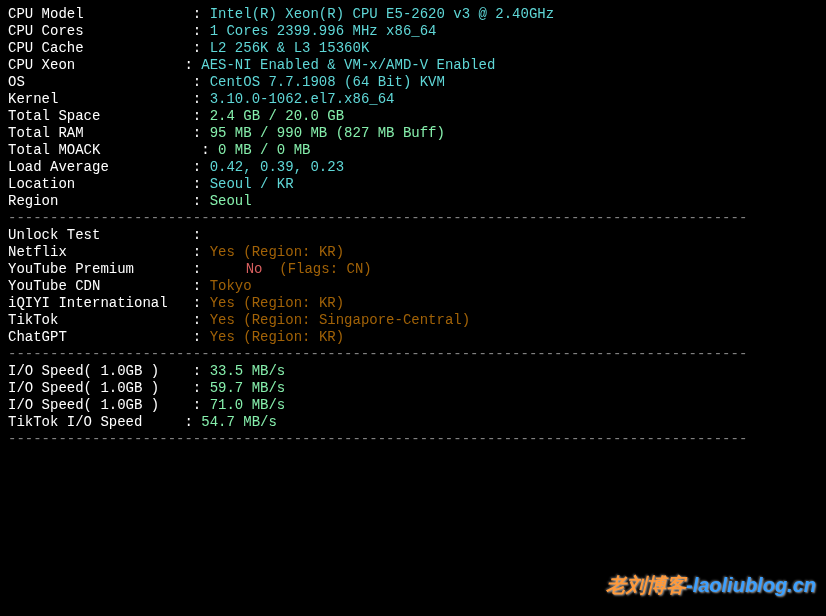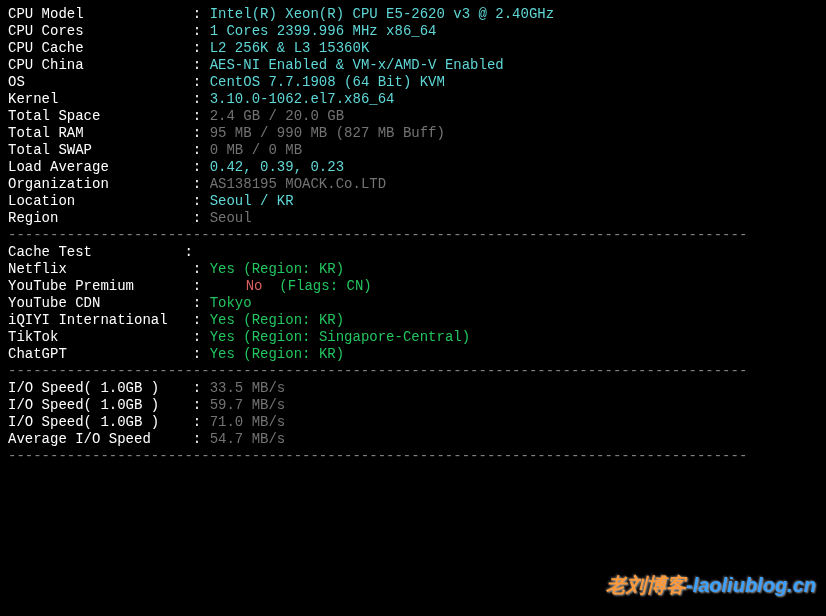--- a/index.html
+++ b/index.html
@@ -18,22 +18,22 @@
     padding: 6px 8px;
     box-sizing: border-box;
     position: relative;
   }
   .row {
     white-space: pre;
   }
   .label { color: #ffffff; text-align: right; }
   .colon { color: #ffffff; }
   .cyan { color: #5fd7d7; }
-  .yellow { color: #737373; }
-  .green { color: #22c55e; margin-top: 16px; }
+  .yellow { color: #86efac; }
+  .green { color: #a16207; margin-top: 16px; }
   .red { color: #d75f5f; padding-left: 36px; }
   .white { color: #ffffff; }
   .dash-line {
     color: #808080;
     white-space: pre;
     letter-spacing: 0;
   }
   .watermark {
     position: absolute;
     right: 10px;
@@ -49,41 +49,40 @@
   }
   .watermark .orange { color: #ff9a3c; }
 </style>
 </head>
 <body>
 
 <div id="terminal">
     <div class="row"><span class="label">CPU Model             </span><span class="colon">: </span><span class="cyan">Intel(R) Xeon(R) CPU E5-2620 v3 @ 2.40GHz</span></div>
     <div class="row"><span class="label">CPU Cores             </span><span class="colon">: </span><span class="cyan">1 Cores 2399.996 MHz x86_64</span></div>
     <div class="row"><span class="label">CPU Cache             </span><span class="colon">: </span><span class="cyan">L2 256K &amp; L3 15360K</span></div>
-    <div class="row"><span class="label">CPU China             </span><span class="colon">: </span><span class="cyan">AES-NI Enabled &amp; VM-x/AMD-V Enabled</span></div>
+    <div class="row"><span class="label">CPU Xeon             </span><span class="colon">: </span><span class="cyan">AES-NI Enabled &amp; VM-x/AMD-V Enabled</span></div>
     <div class="row"><span class="label">OS                    </span><span class="colon">: </span><span class="cyan">CentOS 7.7.1908 (64 Bit) KVM</span></div>
     <div class="row"><span class="label">Kernel                </span><span class="colon">: </span><span class="cyan">3.10.0-1062.el7.x86_64</span></div>
     <div class="row"><span class="label">Total Space           </span><span class="colon">: </span><span class="yellow">2.4 GB / 20.0 GB</span></div>
     <div class="row"><span class="label">Total RAM             </span><span class="colon">: </span><span class="yellow">95 MB / 990 MB (827 MB Buff)</span></div>
-    <div class="row"><span class="label">Total SWAP            </span><span class="colon">: </span><span class="yellow">0 MB / 0 MB</span></div>
+    <div class="row"><span class="label">Total MOACK            </span><span class="colon">: </span><span class="yellow">0 MB / 0 MB</span></div>
     <div class="row"><span class="label">Load Average          </span><span class="colon">: </span><span class="cyan">0.42, 0.39, 0.23</span></div>
-    <div class="row"><span class="label">Organization          </span><span class="colon">: </span><span class="yellow">AS138195 MOACK.Co.LTD</span></div>
     <div class="row"><span class="label">Location              </span><span class="colon">: </span><span class="cyan">Seoul / KR</span></div>
     <div class="row"><span class="label">Region                </span><span class="colon">: </span><span class="yellow">Seoul</span></div>
     <div class="dash-line">----------------------------------------------------------------------------------------</div>
-    <div class="row"><span class="label">Cache Test           </span><span class="colon">: </span><span class="white"></span></div>
+    <div class="row"><span class="label">Unlock Test           </span><span class="colon">: </span><span class="white"></span></div>
     <div class="row"><span class="label">Netflix               </span><span class="colon">: </span><span class="green">Yes </span><span class="green">(Region: KR)</span></div>
     <div class="row"><span class="label">YouTube Premium       </span><span class="colon">: </span><span class="red">No  </span><span class="green">(Flags: CN)</span></div>
     <div class="row"><span class="label">YouTube CDN           </span><span class="colon">: </span><span class="green">Tokyo</span></div>
     <div class="row"><span class="label">iQIYI International   </span><span class="colon">: </span><span class="green">Yes </span><span class="green">(Region: KR)</span></div>
     <div class="row"><span class="label">TikTok                </span><span class="colon">: </span><span class="green">Yes </span><span class="green">(Region: Singapore-Central)</span></div>
     <div class="row"><span class="label">ChatGPT               </span><span class="colon">: </span><span class="green">Yes </span><span class="green">(Region: KR)</span></div>
     <div class="dash-line">----------------------------------------------------------------------------------------</div>
     <div class="row"><span class="label">I/O Speed( 1.0GB )    </span><span class="colon">: </span><span class="yellow">33.5 MB/s</span></div>
     <div class="row"><span class="label">I/O Speed( 1.0GB )    </span><span class="colon">: </span><span class="yellow">59.7 MB/s</span></div>
     <div class="row"><span class="label">I/O Speed( 1.0GB )    </span><span class="colon">: </span><span class="yellow">71.0 MB/s</span></div>
-    <div class="row"><span class="label">Average I/O Speed     </span><span class="colon">: </span><span class="yellow">54.7 MB/s</span></div>
+    <div class="row"><span class="label">TikTok I/O Speed     </span><span class="colon">: </span><span class="yellow">54.7 MB/s</span></div>
     <div class="dash-line">----------------------------------------------------------------------------------------</div>
   </div>
 
 <div class="watermark">
   <span class="orange">老刘博客</span><span>-laoliublog.cn</span>
 </div>
 
 </body></html>

